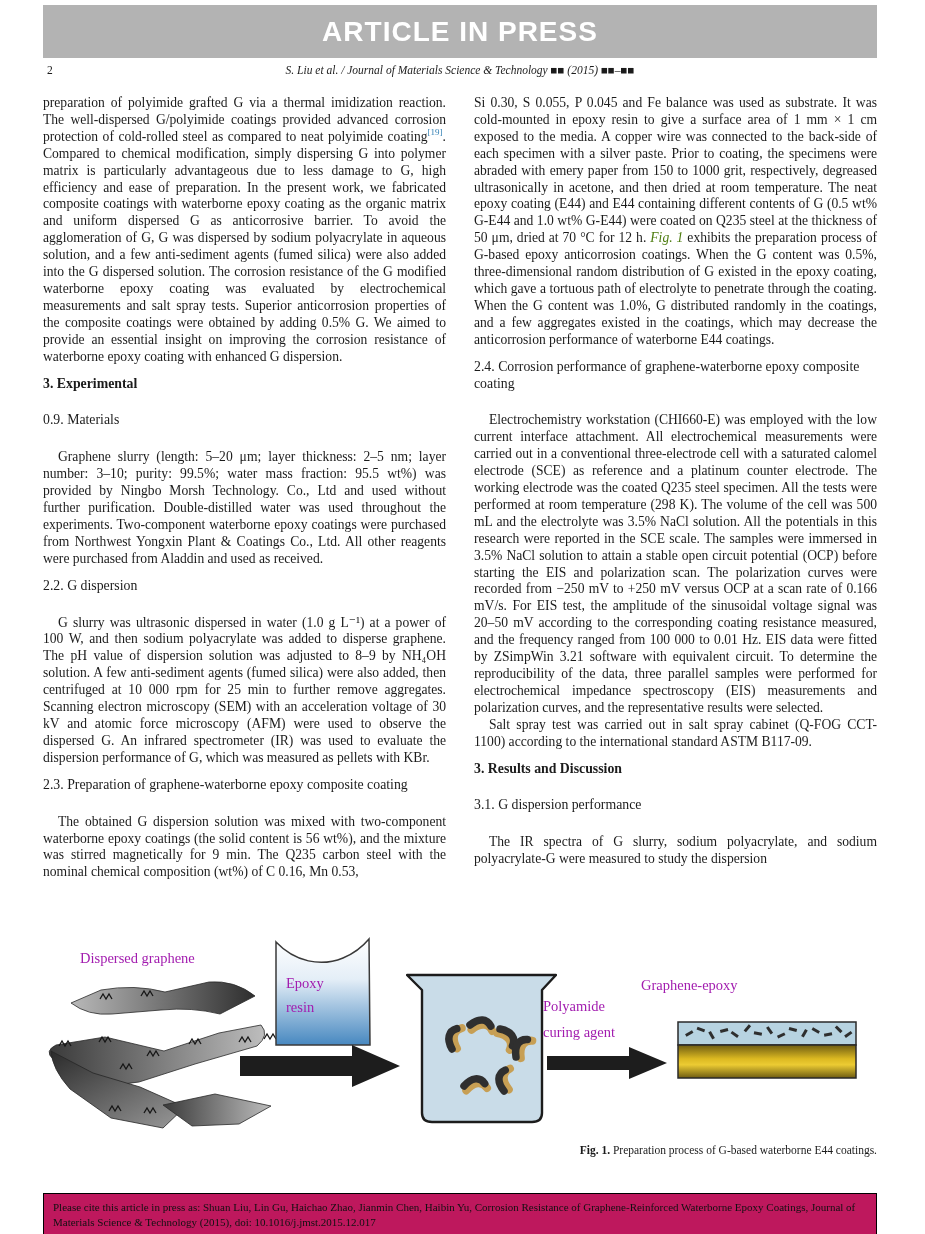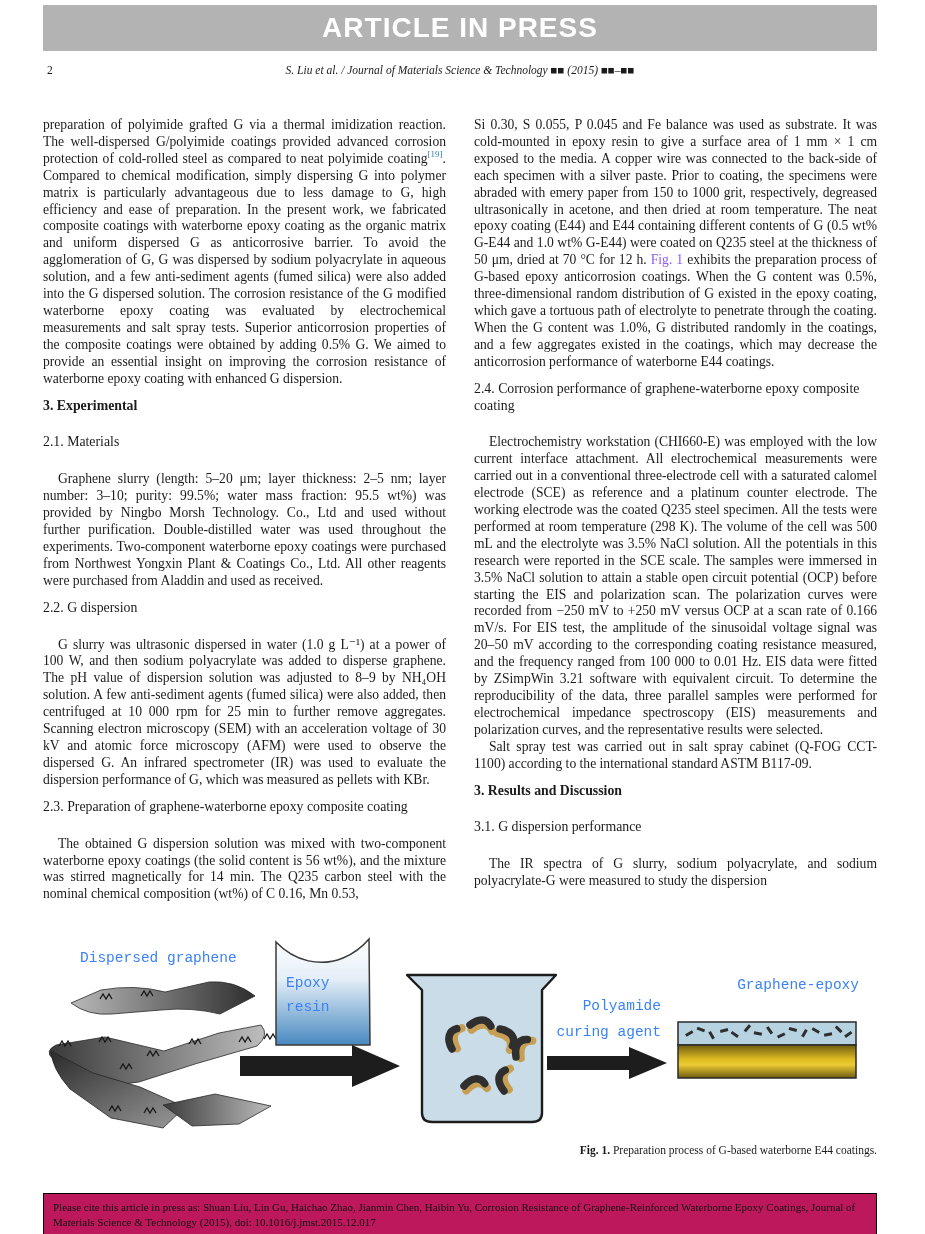--- a/index.html
+++ b/index.html
@@ -3,54 +3,54 @@
 <meta charset="utf-8">
 <style>
   * { box-sizing: border-box; }
   html,body { margin:0; padding:0; background:#fff; }
   .page {
     position:relative; width:925px; height:1234px; background:#ffffff;
     font-family:"Liberation Serif","DejaVu Serif",serif; color:#1b1b1b;
     overflow:hidden; margin:0 auto;
   }
   .banner {
-    position:absolute; left:43px; top:5px; width:834px; height:46px;
+    position:absolute; left:43px; top:5px; width:834px; height:53px;
     background:#b3b3b3; display:flex; align-items:center; justify-content:center;
   }
   .banner-text {
     color:#ffffff; font-family:"Liberation Sans","DejaVu Sans",sans-serif;
     font-weight:bold; font-size:28px; letter-spacing:1px;
   }
   .header-row { position:absolute; left:43px; top:64px; width:834px; height:16px; font-size:11.5px; }
   .page-num { position:absolute; left:4px; top:0; }
   .running-title { position:absolute; left:0; right:0; top:0; text-align:center; font-style:italic; }
   .columns {
     position:absolute; left:43px; top:95px; width:834px;
-    display:flex; gap:28px;margin-top:22px;
+    display:flex; gap:28px;
   }
   .col { width:408px; font-size:13.6px; line-height:16.9px; text-align:justify; }
   .col p { margin:0; }
   .col p.indent { text-indent:15px; }
   .sec-head {
     font-weight:bold; font-size:13.8px; margin:10px 0 20px; text-align:left;
   }
   .subsec-head {
     font-size:13.8px; font-weight:normal; margin:10px 0 20px; text-align:left;
   }
   sup.ref {
     color:#2e7eb3; font-size:9px; vertical-align:super; line-height:0;
   }
-  .fig-link { color:#8b5cf6; }
+  .fig-link { color:#4d7c0f;font-style:italic; }
   
   .figure-area { position:absolute; left:43px; top:933px; width:834px; height:205px; }
   .fig-label {
-    position:absolute; font-family:Liberation Mono, monospace;
-    font-size:14.5px; color:#3b82f6; white-space:nowrap;
-  }
-  .fig-label.center { text-align:right; white-space:normal; }
+    position:absolute; font-family:Liberation Serif, serif;
+    font-size:14.5px; color:#a21caf; white-space:nowrap;
+  }
+  .fig-label.center { text-align:left; white-space:normal; }
   .fig-caption {
     position:absolute; left:43px; top:1144px; width:834px; text-align:right;
     font-size:11.5px; color:#1b1b1b;
   }
   .fig-caption .cap-label { font-weight:bold; }
   .footer-box {
     position:absolute; left:43px; top:1186px; width:834px; height:46px;
     border:1px solid #000; background:#be185d; padding:6px 9px;
     font-size:11px; line-height:15px; text-align:left; color:#111;margin-top:7px;
   }
@@ -67,26 +67,26 @@
 
   <div class="header-row">
     <span class="page-num">2</span>
     <span class="running-title">S. Liu et al. / Journal of Materials Science &amp; Technology ■■ (2015) ■■–■■</span>
   </div>
 
   <div class="columns">
     <div class="col">
       <p><span>preparation of polyimide grafted G via a thermal imidization reaction. The well-dispersed G/polyimide coatings provided advanced corrosion protection of cold-rolled steel as compared to neat polyimide coating</span><sup class="ref">[19]</sup><span>. Compared to chemical modification, simply dispersing G into polymer matrix is particularly advantageous due to less damage to G, high efficiency and ease of preparation. In the present work, we fabricated composite coatings with waterborne epoxy coating as the organic matrix and uniform dispersed G as anticorrosive barrier. To avoid the agglomeration of G, G was dispersed by sodium polyacrylate in aqueous solution, and a few anti-sediment agents (fumed silica) were also added into the G dispersed solution. The corrosion resistance of the G modified waterborne epoxy coating was evaluated by electrochemical measurements and salt spray tests. Superior anticorrosion properties of the composite coatings were obtained by adding 0.5% G. We aimed to provide an essential insight on improving the corrosion resistance of waterborne epoxy coating with enhanced G dispersion.</span></p>
       <h2 class="sec-head">3. Experimental</h2>
-      <h3 class="subsec-head">2.1. Materials</h3>
+      <h3 class="subsec-head">0.9. Materials</h3>
       <p class="indent">Graphene slurry (length: 5–20 μm; layer thickness: 2–5 nm; layer number: 3–10; purity: 99.5%; water mass fraction: 95.5 wt%) was provided by Ningbo Morsh Technology. Co., Ltd and used without further purification. Double-distilled water was used throughout the experiments. Two-component waterborne epoxy coatings were purchased from Northwest Yongxin Plant &amp; Coatings Co., Ltd. All other reagents were purchased from Aladdin and used as received.</p>
       <h3 class="subsec-head">2.2. G dispersion</h3>
       <p class="indent">G slurry was ultrasonic dispersed in water (1.0 g L⁻¹) at a power of 100 W, and then sodium polyacrylate was added to disperse graphene. The pH value of dispersion solution was adjusted to 8–9 by NH₄OH solution. A few anti-sediment agents (fumed silica) were also added, then centrifuged at 10 000 rpm for 25 min to further remove aggregates. Scanning electron microscopy (SEM) with an acceleration voltage of 30 kV and atomic force microscopy (AFM) were used to observe the dispersed G. An infrared spectrometer (IR) was used to evaluate the dispersion performance of G, which was measured as pellets with KBr.</p>
       <h3 class="subsec-head">2.3. Preparation of graphene-waterborne epoxy composite coating</h3>
-      <p class="indent">The obtained G dispersion solution was mixed with two-component waterborne epoxy coatings (the solid content is 56 wt%), and the mixture was stirred magnetically for 14 min. The Q235 carbon steel with the nominal chemical composition (wt%) of C 0.16, Mn 0.53,</p>
+      <p class="indent">The obtained G dispersion solution was mixed with two-component waterborne epoxy coatings (the solid content is 56 wt%), and the mixture was stirred magnetically for 9 min. The Q235 carbon steel with the nominal chemical composition (wt%) of C 0.16, Mn 0.53,</p>
     </div>
     <div class="col">
       <p><span>Si 0.30, S 0.055, P 0.045 and Fe balance was used as substrate. It was cold-mounted in epoxy resin to give a surface area of 1 mm × 1 cm exposed to the media. A copper wire was connected to the back-side of each specimen with a silver paste. Prior to coating, the specimens were abraded with emery paper from 150 to 1000 grit, respectively, degreased ultrasonically in acetone, and then dried at room temperature. The neat epoxy coating (E44) and E44 containing different contents of G (0.5 wt% G-E44 and 1.0 wt% G-E44) were coated on Q235 steel at the thickness of 50 μm, dried at 70 °C for 12 h. </span><span class="fig-link">Fig. 1</span><span> exhibits the preparation process of G-based epoxy anticorrosion coatings. When the G content was 0.5%, three-dimensional random distribution of G existed in the epoxy coating, which gave a tortuous path of electrolyte to penetrate through the coating. When the G content was 1.0%, G distributed randomly in the coatings, and a few aggregates existed in the coatings, which may decrease the anticorrosion performance of waterborne E44 coatings.</span></p>
       <h3 class="subsec-head">2.4. Corrosion performance of graphene-waterborne epoxy composite coating</h3>
       <p class="indent">Electrochemistry workstation (CHI660-E) was employed with the low current interface attachment. All electrochemical measurements were carried out in a conventional three-electrode cell with a saturated calomel electrode (SCE) as reference and a platinum counter electrode. The working electrode was the coated Q235 steel specimen. All the tests were performed at room temperature (298 K). The volume of the cell was 500 mL and the electrolyte was 3.5% NaCl solution. All the potentials in this research were reported in the SCE scale. The samples were immersed in 3.5% NaCl solution to attain a stable open circuit potential (OCP) before starting the EIS and polarization scan. The polarization curves were recorded from −250 mV to +250 mV versus OCP at a scan rate of 0.166 mV/s. For EIS test, the amplitude of the sinusoidal voltage signal was 20–50 mV according to the corresponding coating resistance measured, and the frequency ranged from 100 000 to 0.01 Hz. EIS data were fitted by ZSimpWin 3.21 software with equivalent circuit. To determine the reproducibility of the data, three parallel samples were performed for electrochemical impedance spectroscopy (EIS) measurements and polarization curves, and the representative results were selected.</p>
       <p class="indent">Salt spray test was carried out in salt spray cabinet (Q-FOG CCT-1100) according to the international standard ASTM B117-09.</p>
       <h2 class="sec-head">3. Results and Discussion</h2>
       <h3 class="subsec-head">3.1. G dispersion performance</h3>
       <p class="indent">The IR spectra of G slurry, sodium polyacrylate, and sodium polyacrylate-G were measured to study the dispersion</p>
     </div>

